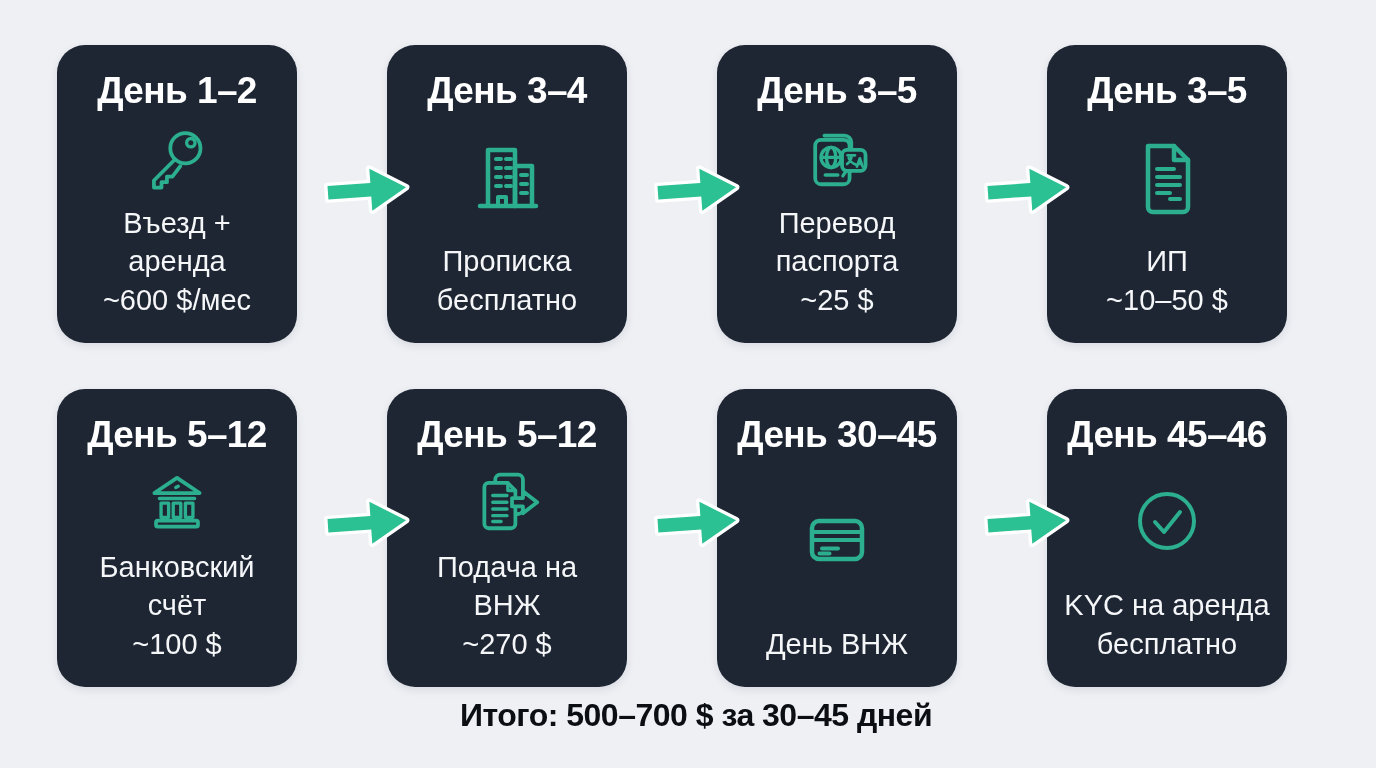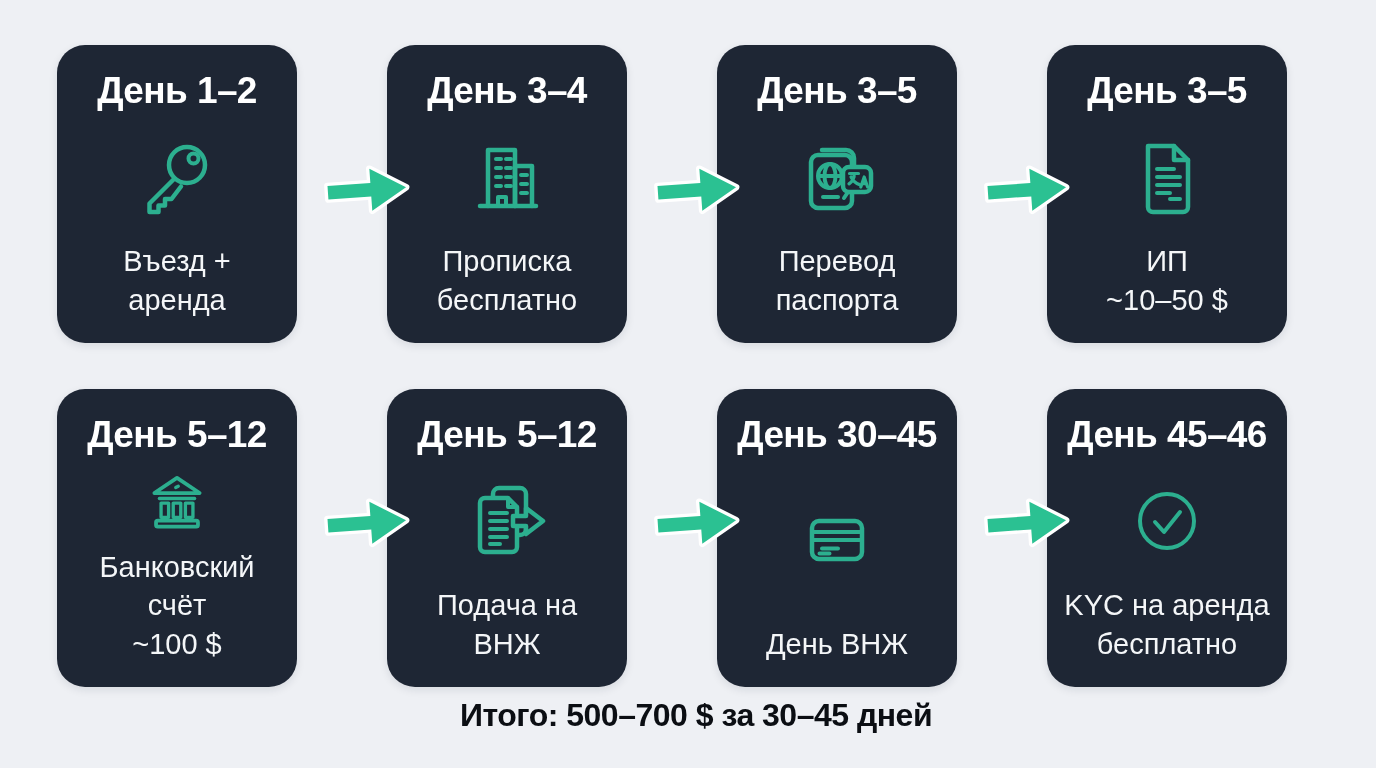--- a/index.html
+++ b/index.html
@@ -72,20 +72,21 @@
     <div class="card-title">День 1–2</div>
     <div class="icon-wrap">
       <svg viewBox="0 0 96 96">
         <circle class="st" cx="58" cy="36" r="18"></circle>
         <circle class="st4" cx="64.5" cy="29.5" r="5"></circle>
         <path class="st" d="M45.5 49.5 L20.5 74.5 v8.5 h9 v-6.5 h6.5 v-6.5 h6.5 L52 57.5"></path>
       </svg>
     </div>
     <div class="card-body">
       <div>Въезд + аренда</div>
+      <div>~600 $/мес</div>
       <div></div>
     </div>
   </div>
 
   <div class="card r0 c1">
     <div class="card-title">День 3–4</div>
     <div class="icon-wrap">
       <svg viewBox="0 0 96 96">
         <path class="st" d="M29 77 V21 h27 v56"></path>
         <path class="st" d="M56 77 V37 h17 v40"></path>
@@ -114,20 +115,21 @@
         <path class="st4" d="M34 68 h15"></path>
         <rect class="stfill" x="54" y="38" width="28" height="25" rx="6"></rect>
         <path class="st4" d="M59 63 l-4 6"></path>
         <path d="M60.5 44.5 h9 M65 44.5 c.6 3.4 -1 7.4 -5 10.4 M62 48 c2 4 5.2 6.6 8.6 7.6" fill="none" stroke="#2caf8f" stroke-width="3.2" stroke-linecap="round" stroke-linejoin="round"></path>
         <path d="M71.8 58 l3.4-10 3.4 10 M73 54.6 h4.4" fill="none" stroke="#2caf8f" stroke-width="3.2" stroke-linecap="round" stroke-linejoin="round"></path>
       </svg>
     </div>
     <div class="card-body">
       <div>Перевод</div>
       <div>паспорта</div>
+      <div>~25 $</div>
     </div>
   </div>
 
   <div class="card r0 c3">
     <div class="card-title">День 3–5</div>
     <div class="icon-wrap">
       <svg viewBox="0 0 96 96">
         <path class="st" d="M29 17 h26 l14 14 v47 a5 5 0 0 1 -5 5 H34 a5 5 0 0 1 -5 -5 Z"></path>
         <path class="st" d="M55 17 v14 h14"></path>
         <path class="st4" d="M38 40 h17 M38 48 h23 M38 56 h23 M38 64 h13 M51 70 h10"></path>
@@ -167,20 +169,21 @@
       <svg viewBox="0 0 96 96">
         <rect class="st" x="34" y="15" width="33" height="47" rx="6"></rect>
         <path class="stfill" d="M26 25 h23 l9 9 v40 a5 5 0 0 1 -5 5 H26 a5 5 0 0 1 -5 -5 V30 a5 5 0 0 1 5 -5 Z"></path>
         <path class="st4" d="M49 25 v9 h9"></path>
         <path class="st4" d="M31 40 h17 M31 48 h17 M31 56 h17 M31 64 h17 M31 71 h10"></path>
         <path class="stfill" d="M54 43 h13 v-8 l17 13 -17 13 v-8 h-13 z"></path>
       </svg>
     </div>
     <div class="card-body">
       <div>Подача на ВНЖ</div>
+      <div>~270 $</div>
       <div></div>
     </div>
   </div>
 
   <div class="card r1 c2">
     <div class="card-title">День 30–45</div>
     <div class="icon-wrap">
       <svg viewBox="0 0 96 96">
         <rect class="st" x="23" y="29" width="50" height="38" rx="7"></rect>
         <path class="st4" d="M23 40 h50"></path>

